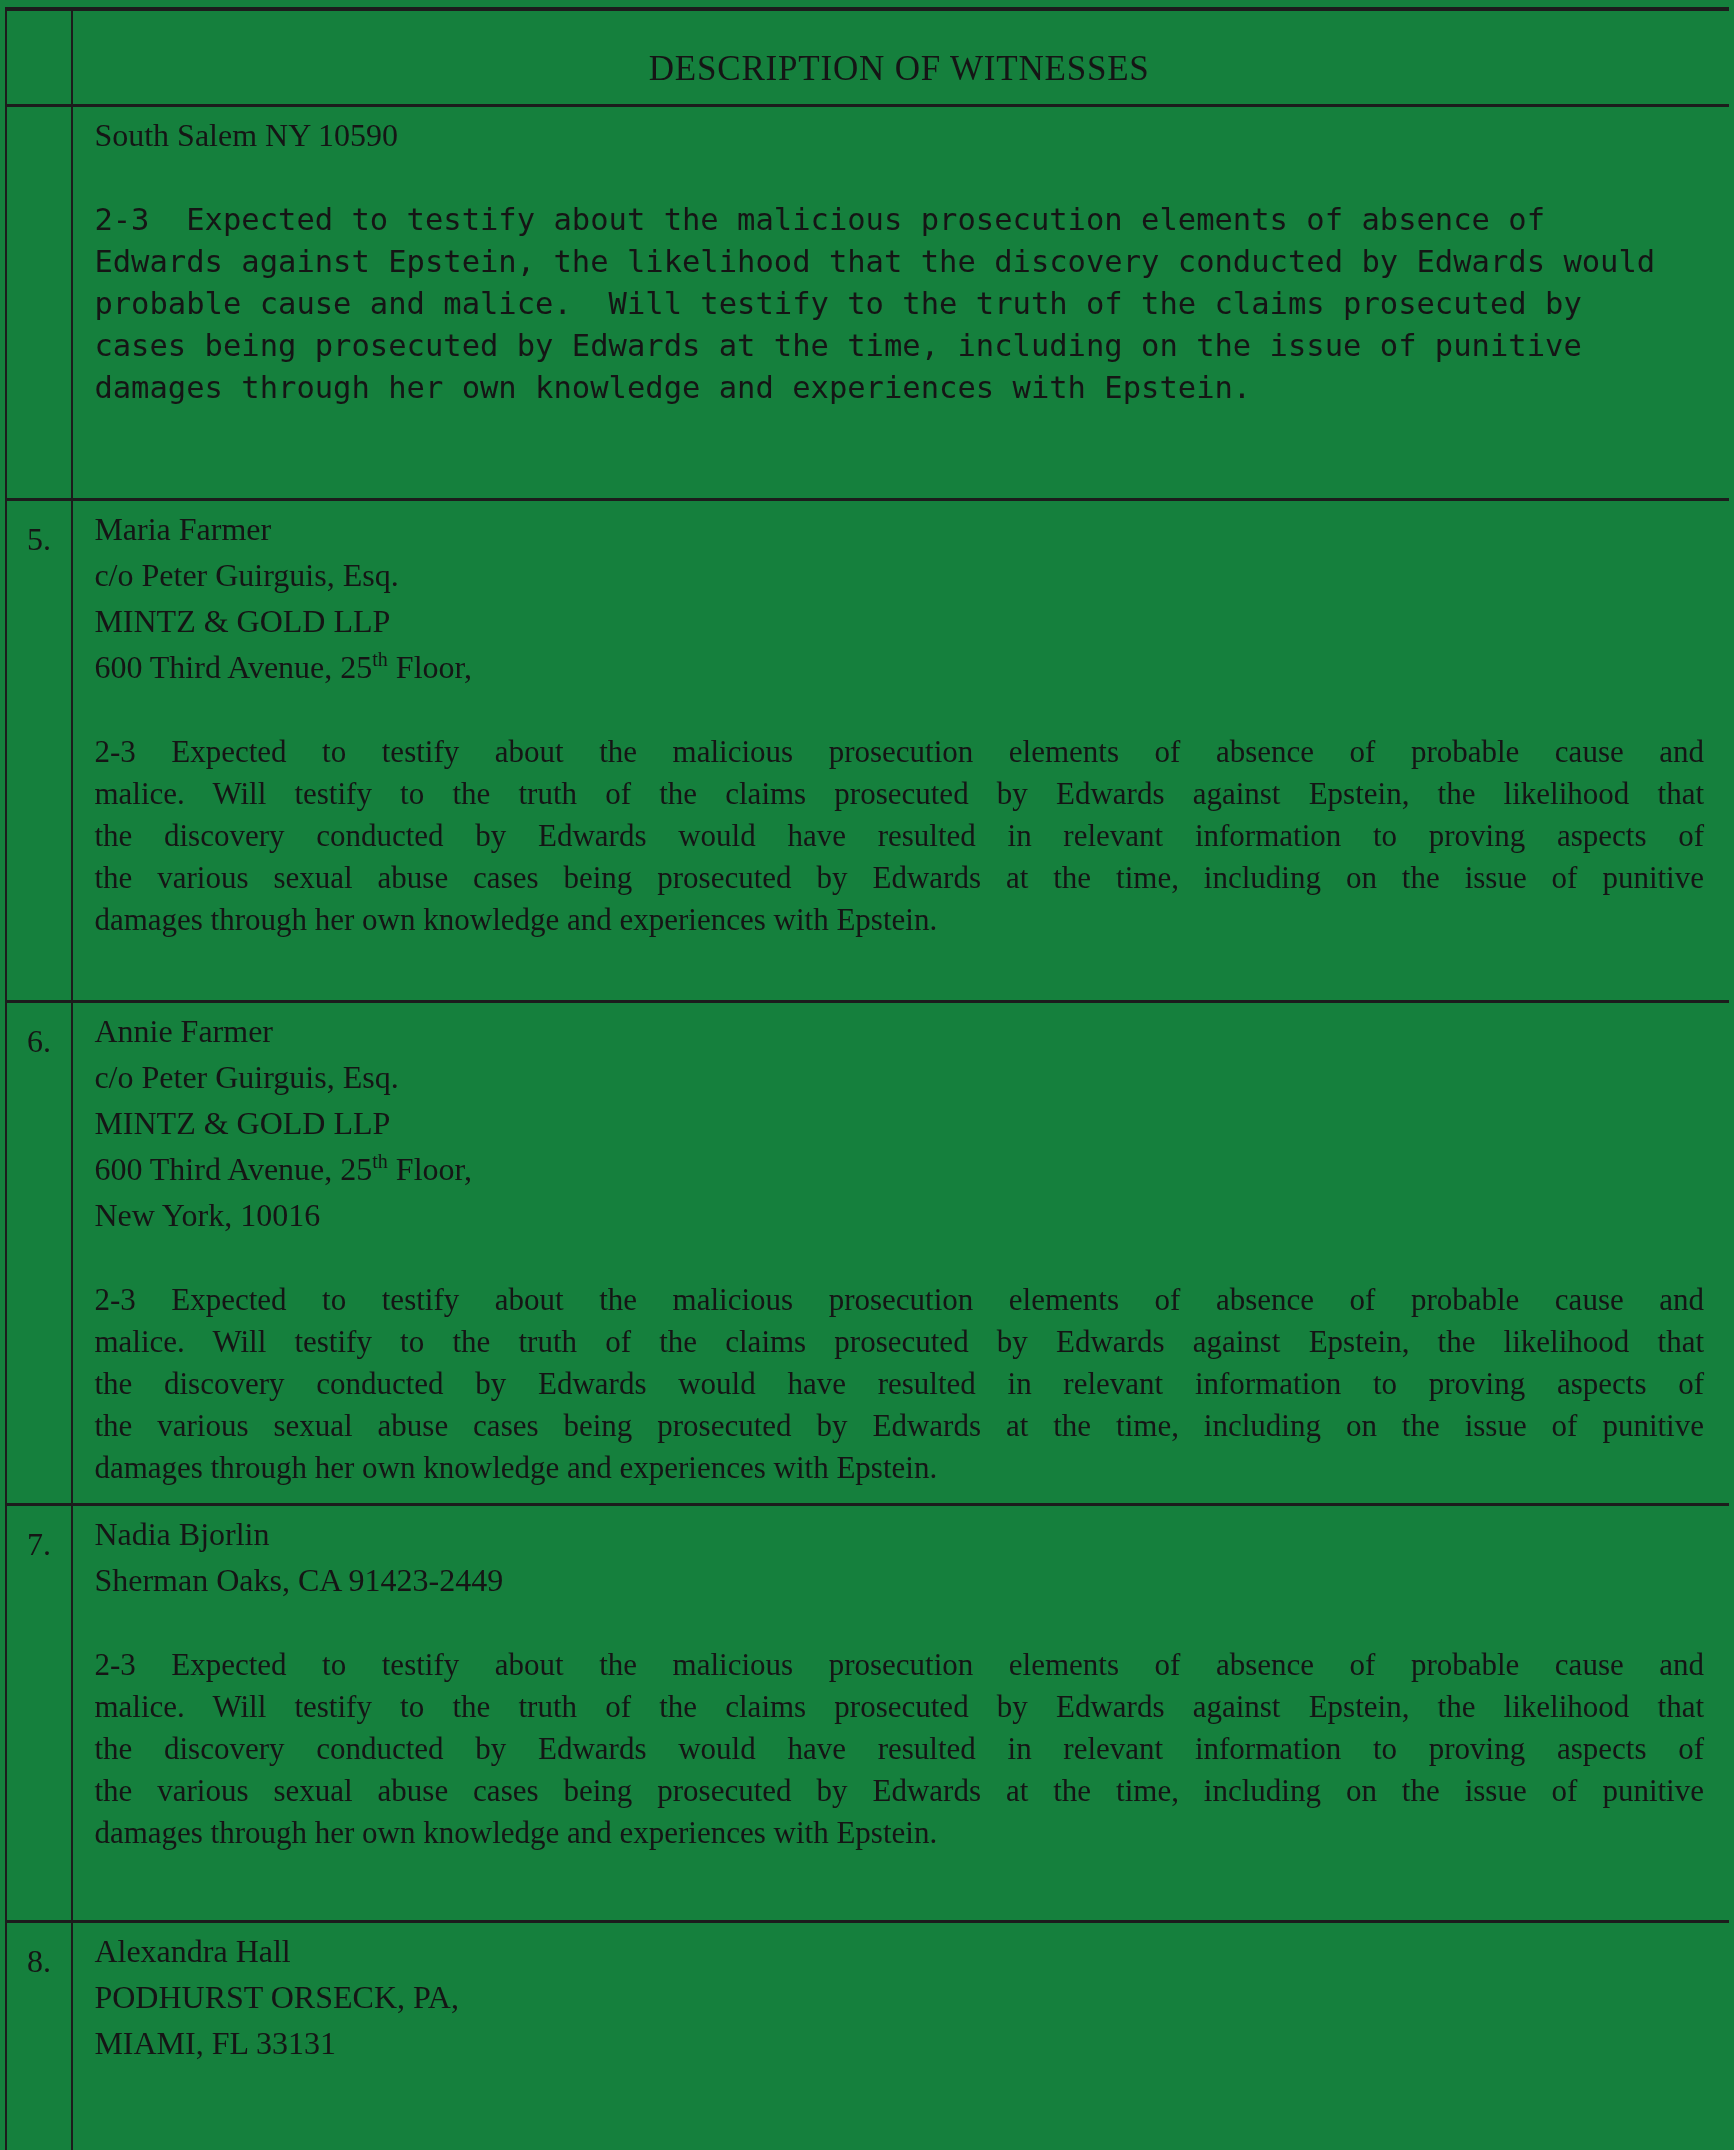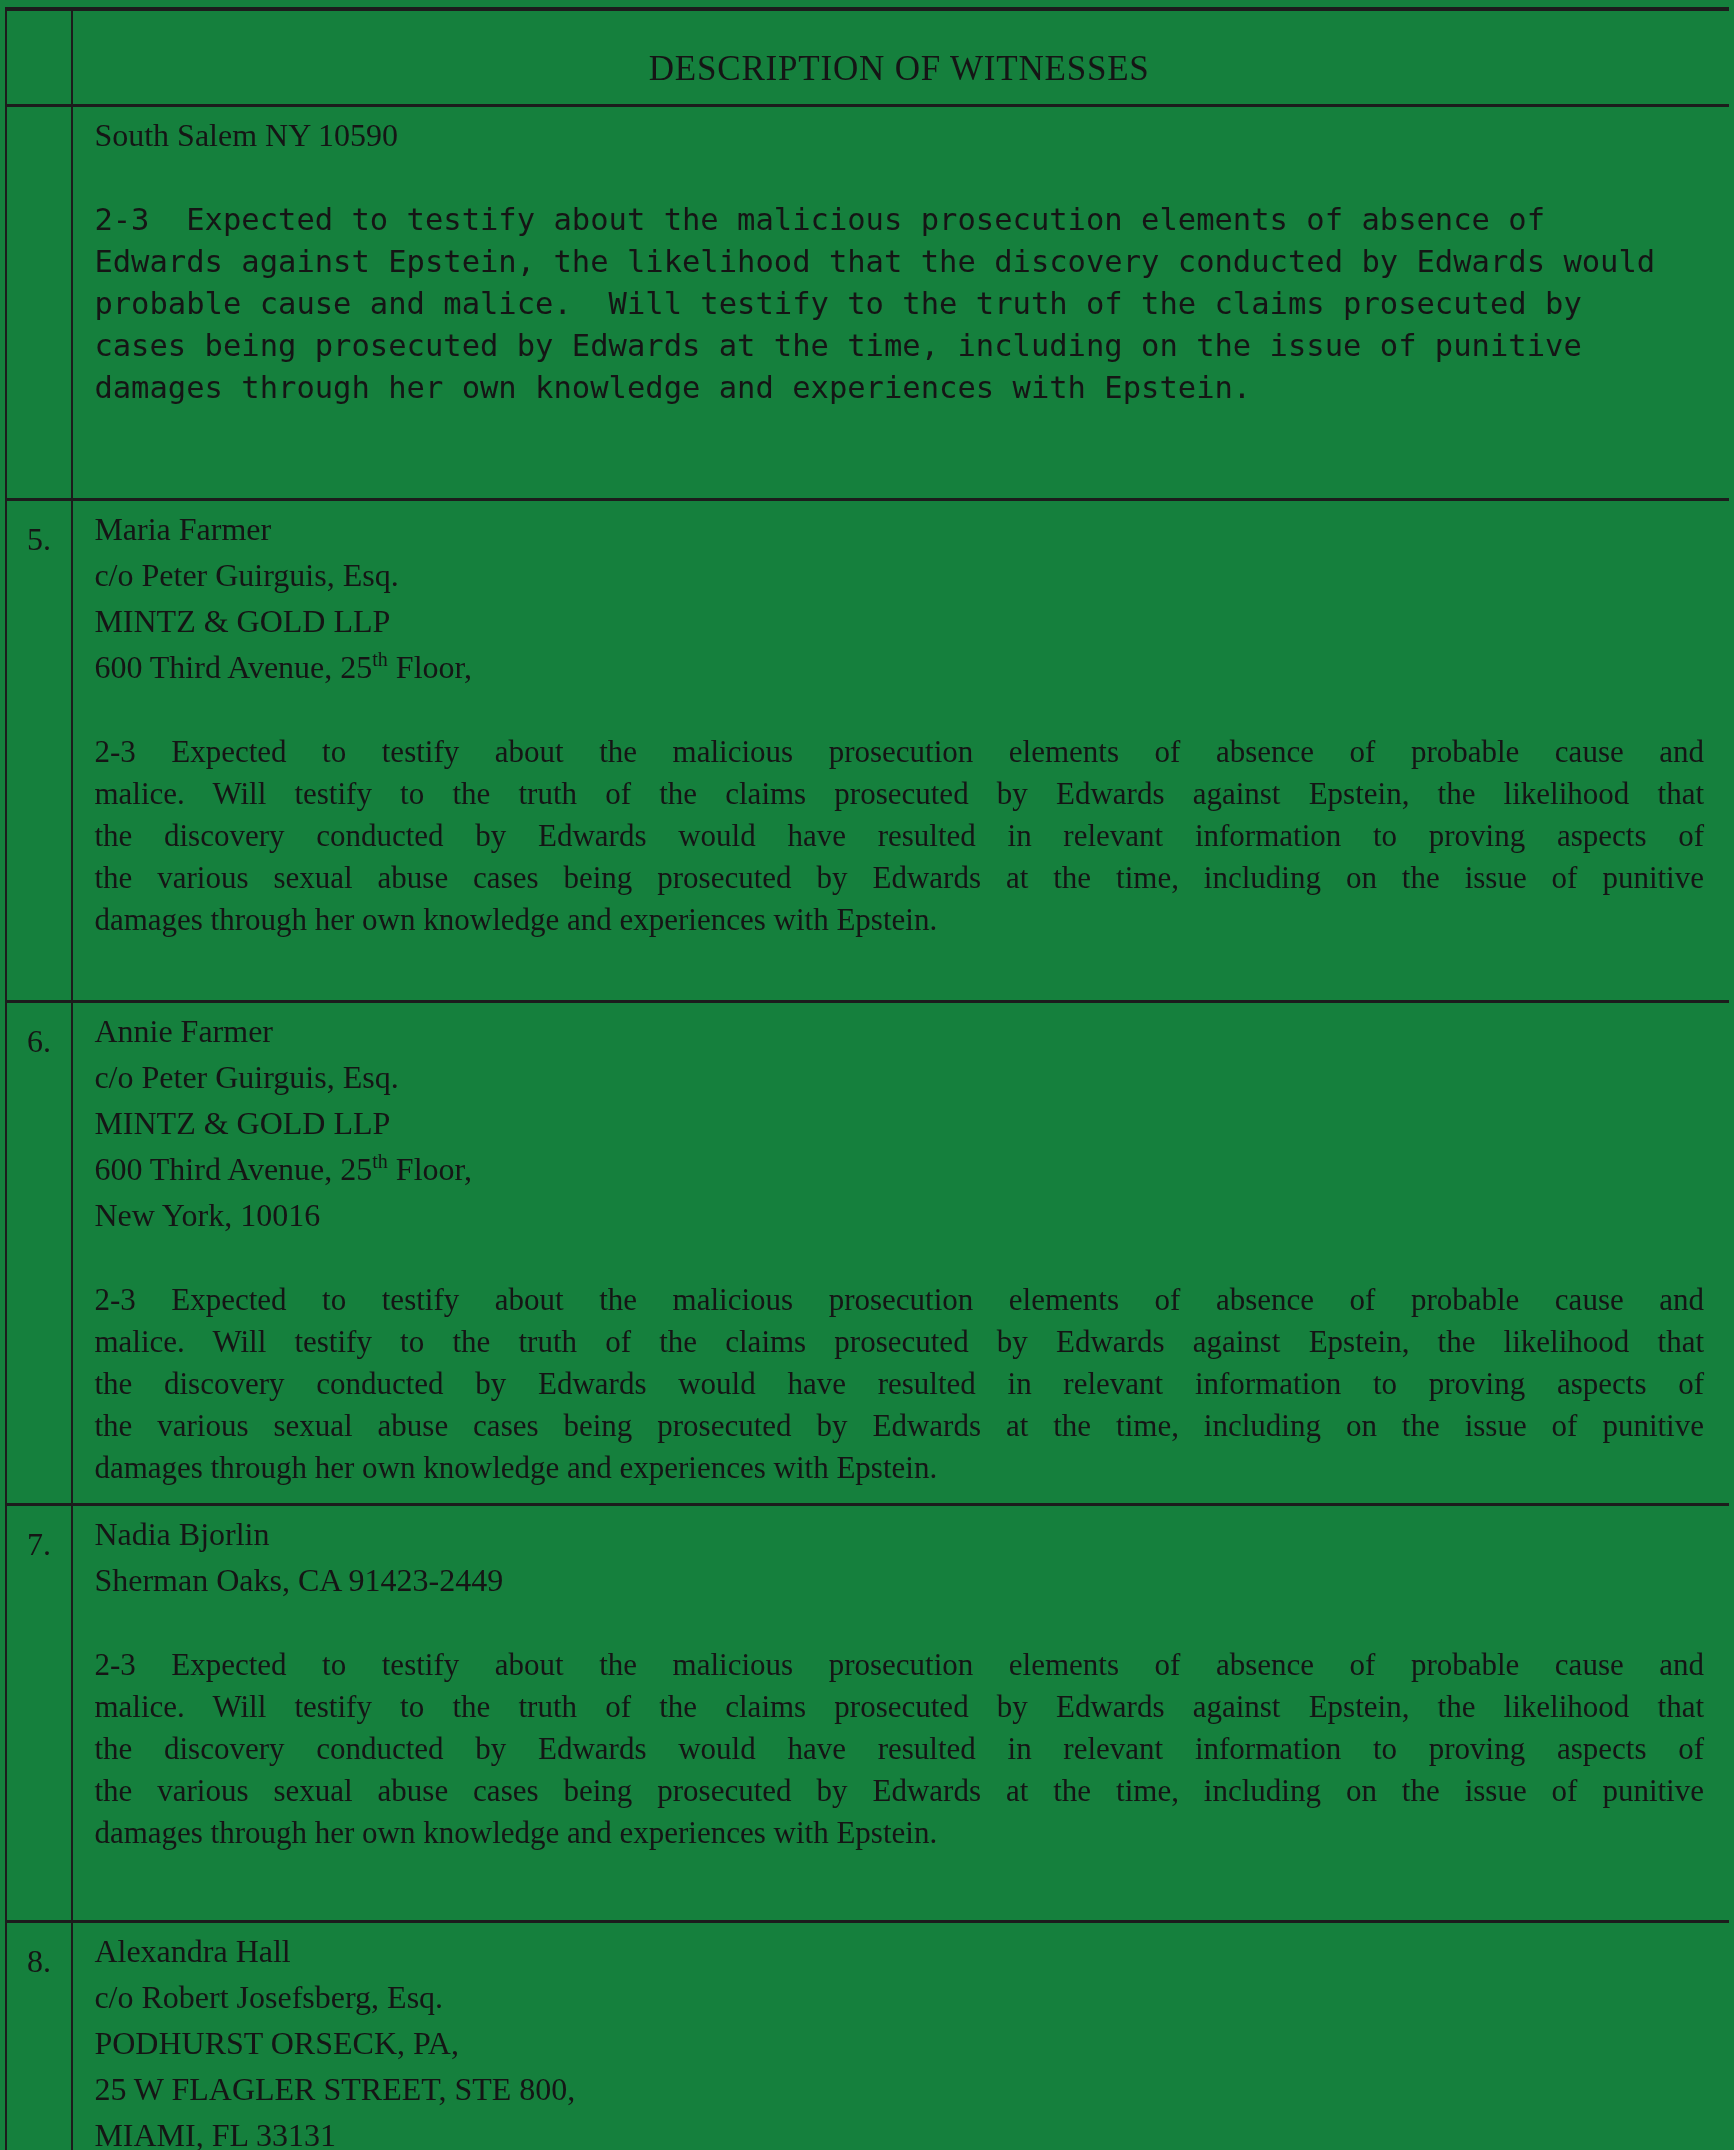--- a/index.html
+++ b/index.html
@@ -161,22 +161,20 @@
           <div class="text-line">the various sexual abuse cases being prosecuted by Edwards at the time, including on the issue of punitive</div>
           <div class="text-line last">damages through her own knowledge and experiences with Epstein.</div>
         </div>
       </div>
     </div>
 
     <div class="t-row h-r4">
       <div class="num-cell">8.</div>
       <div class="desc-cell">
         <div class="addr-line">Alexandra Hall</div>
-        <div class="addr-line">c/o Robert Josefsberg, Esq.</div>
         <div class="addr-line">PODHURST ORSECK, PA,</div>
-        <div class="addr-line">25 W FLAGLER STREET, STE 800,</div>
         <div class="addr-line">MIAMI, FL 33131</div>
       </div>
     </div>
 
   </div>
 </div>
 
 
 </body></html>

